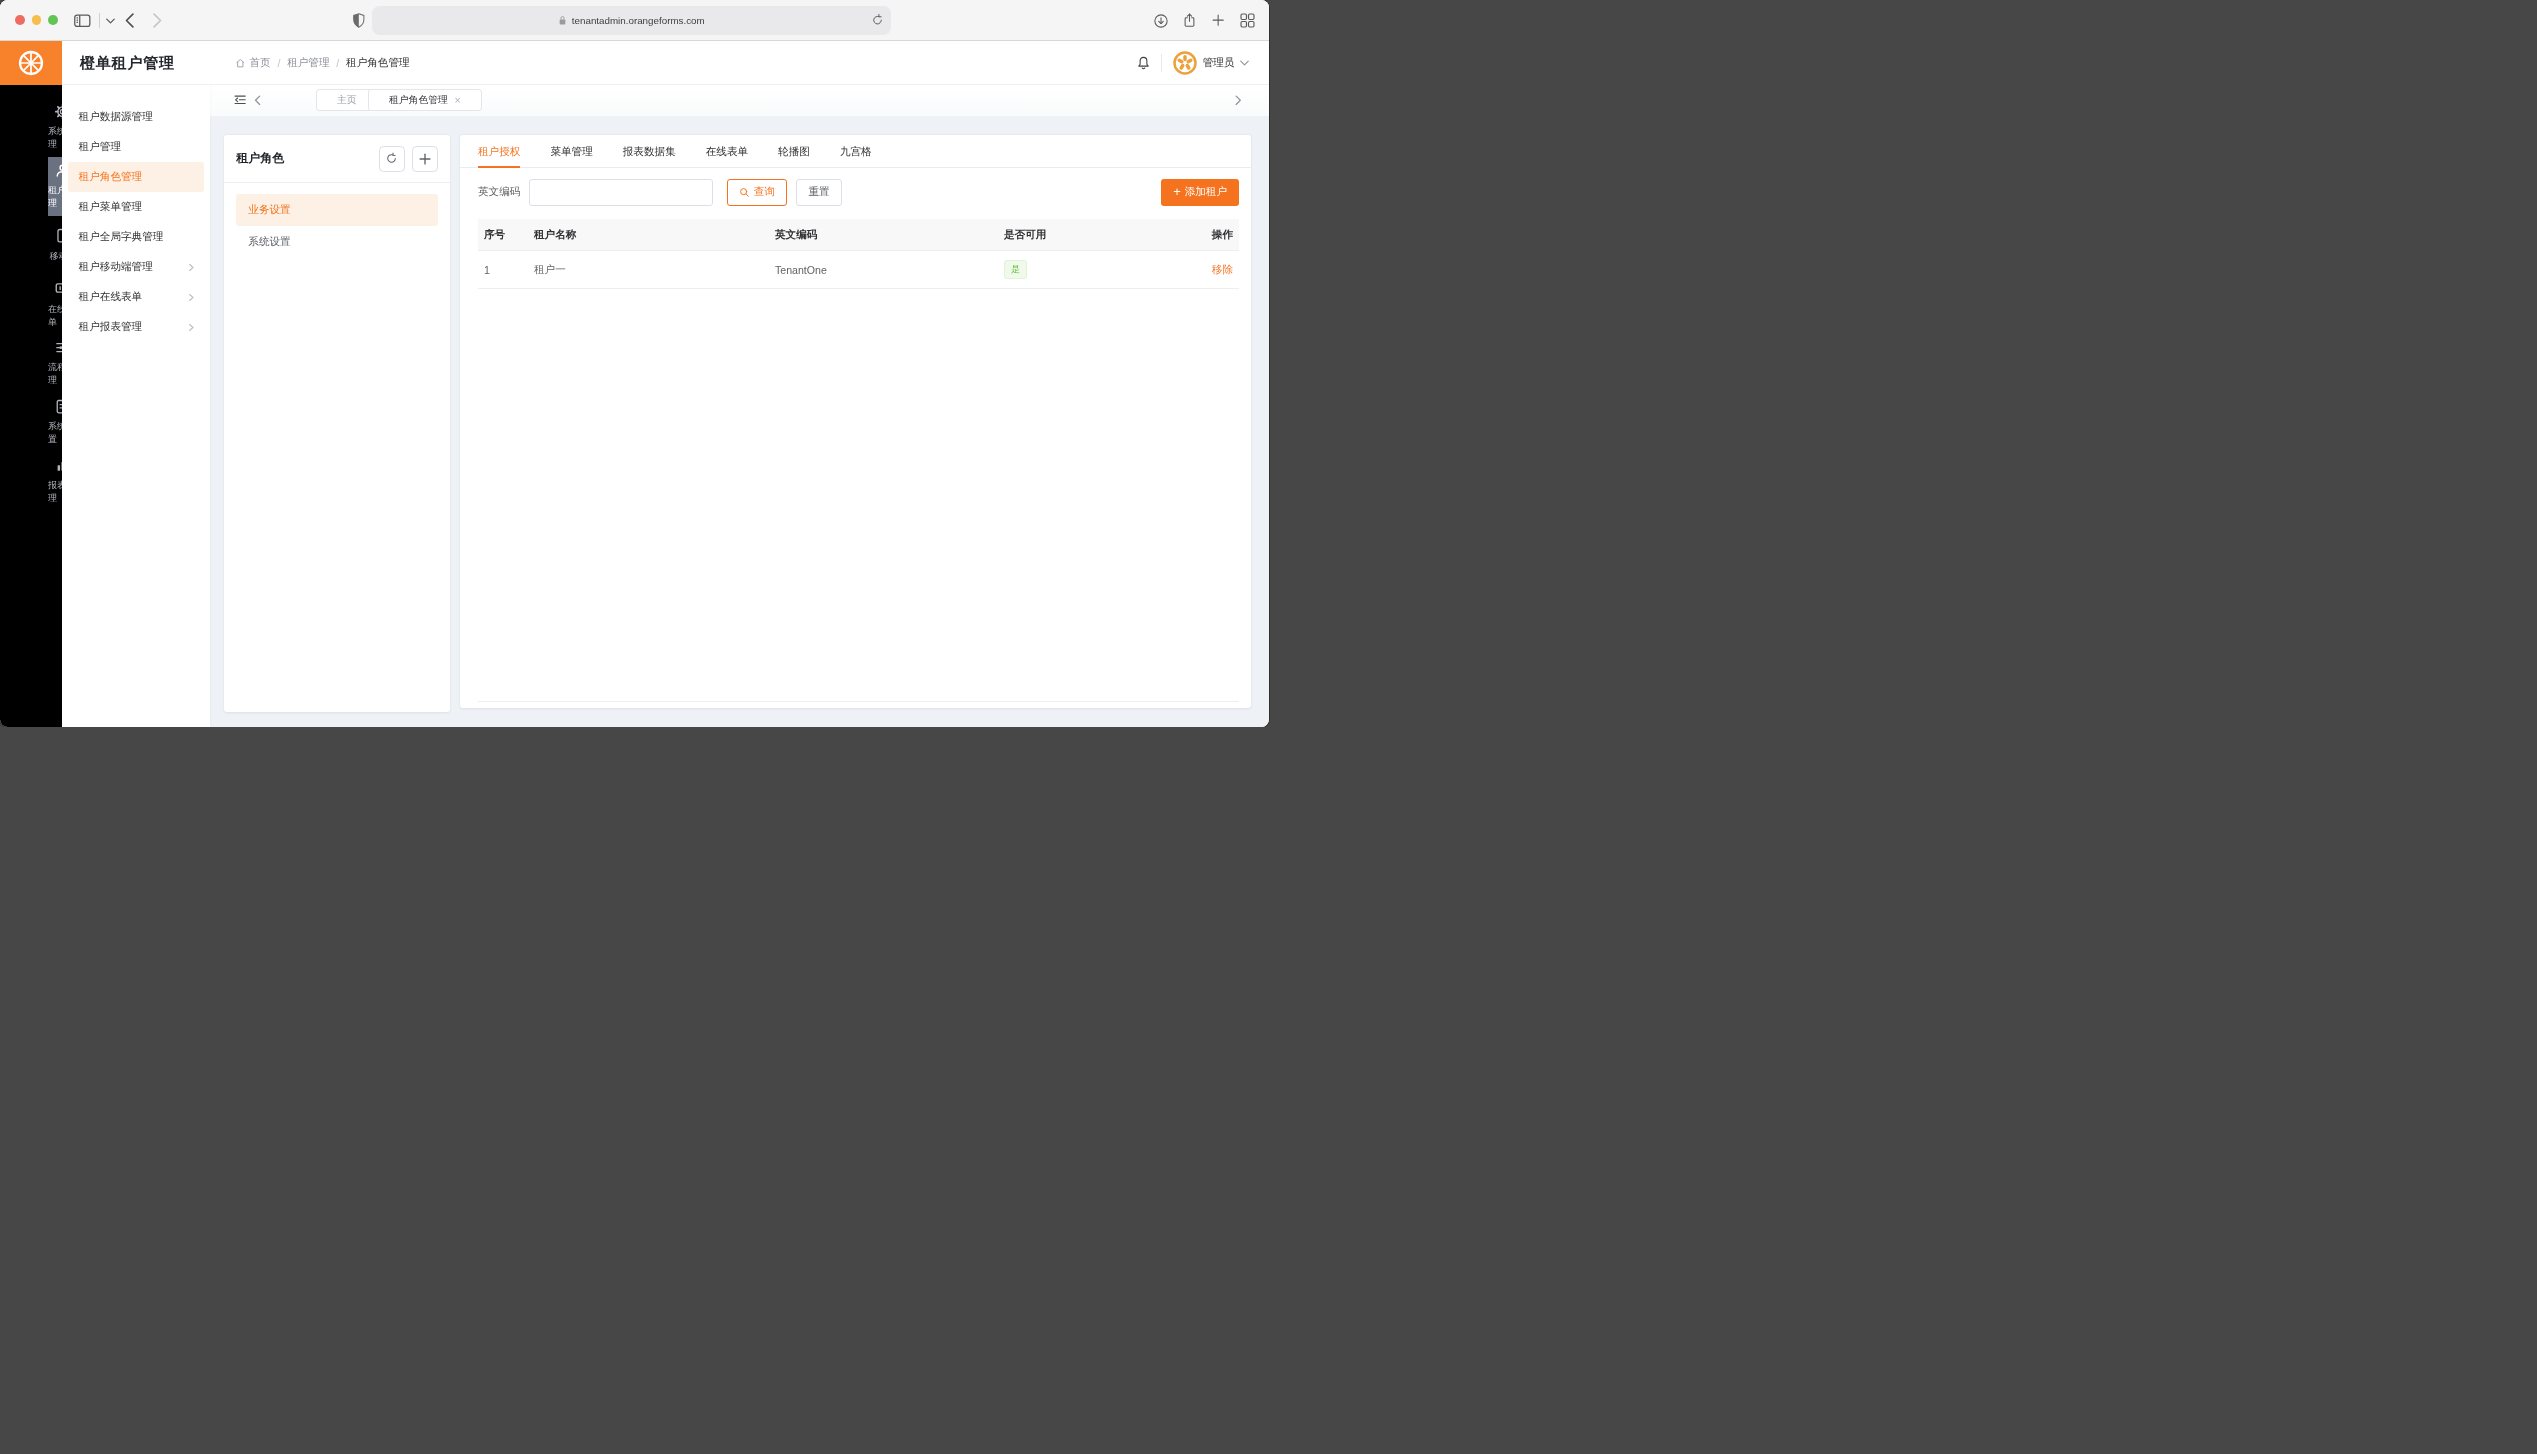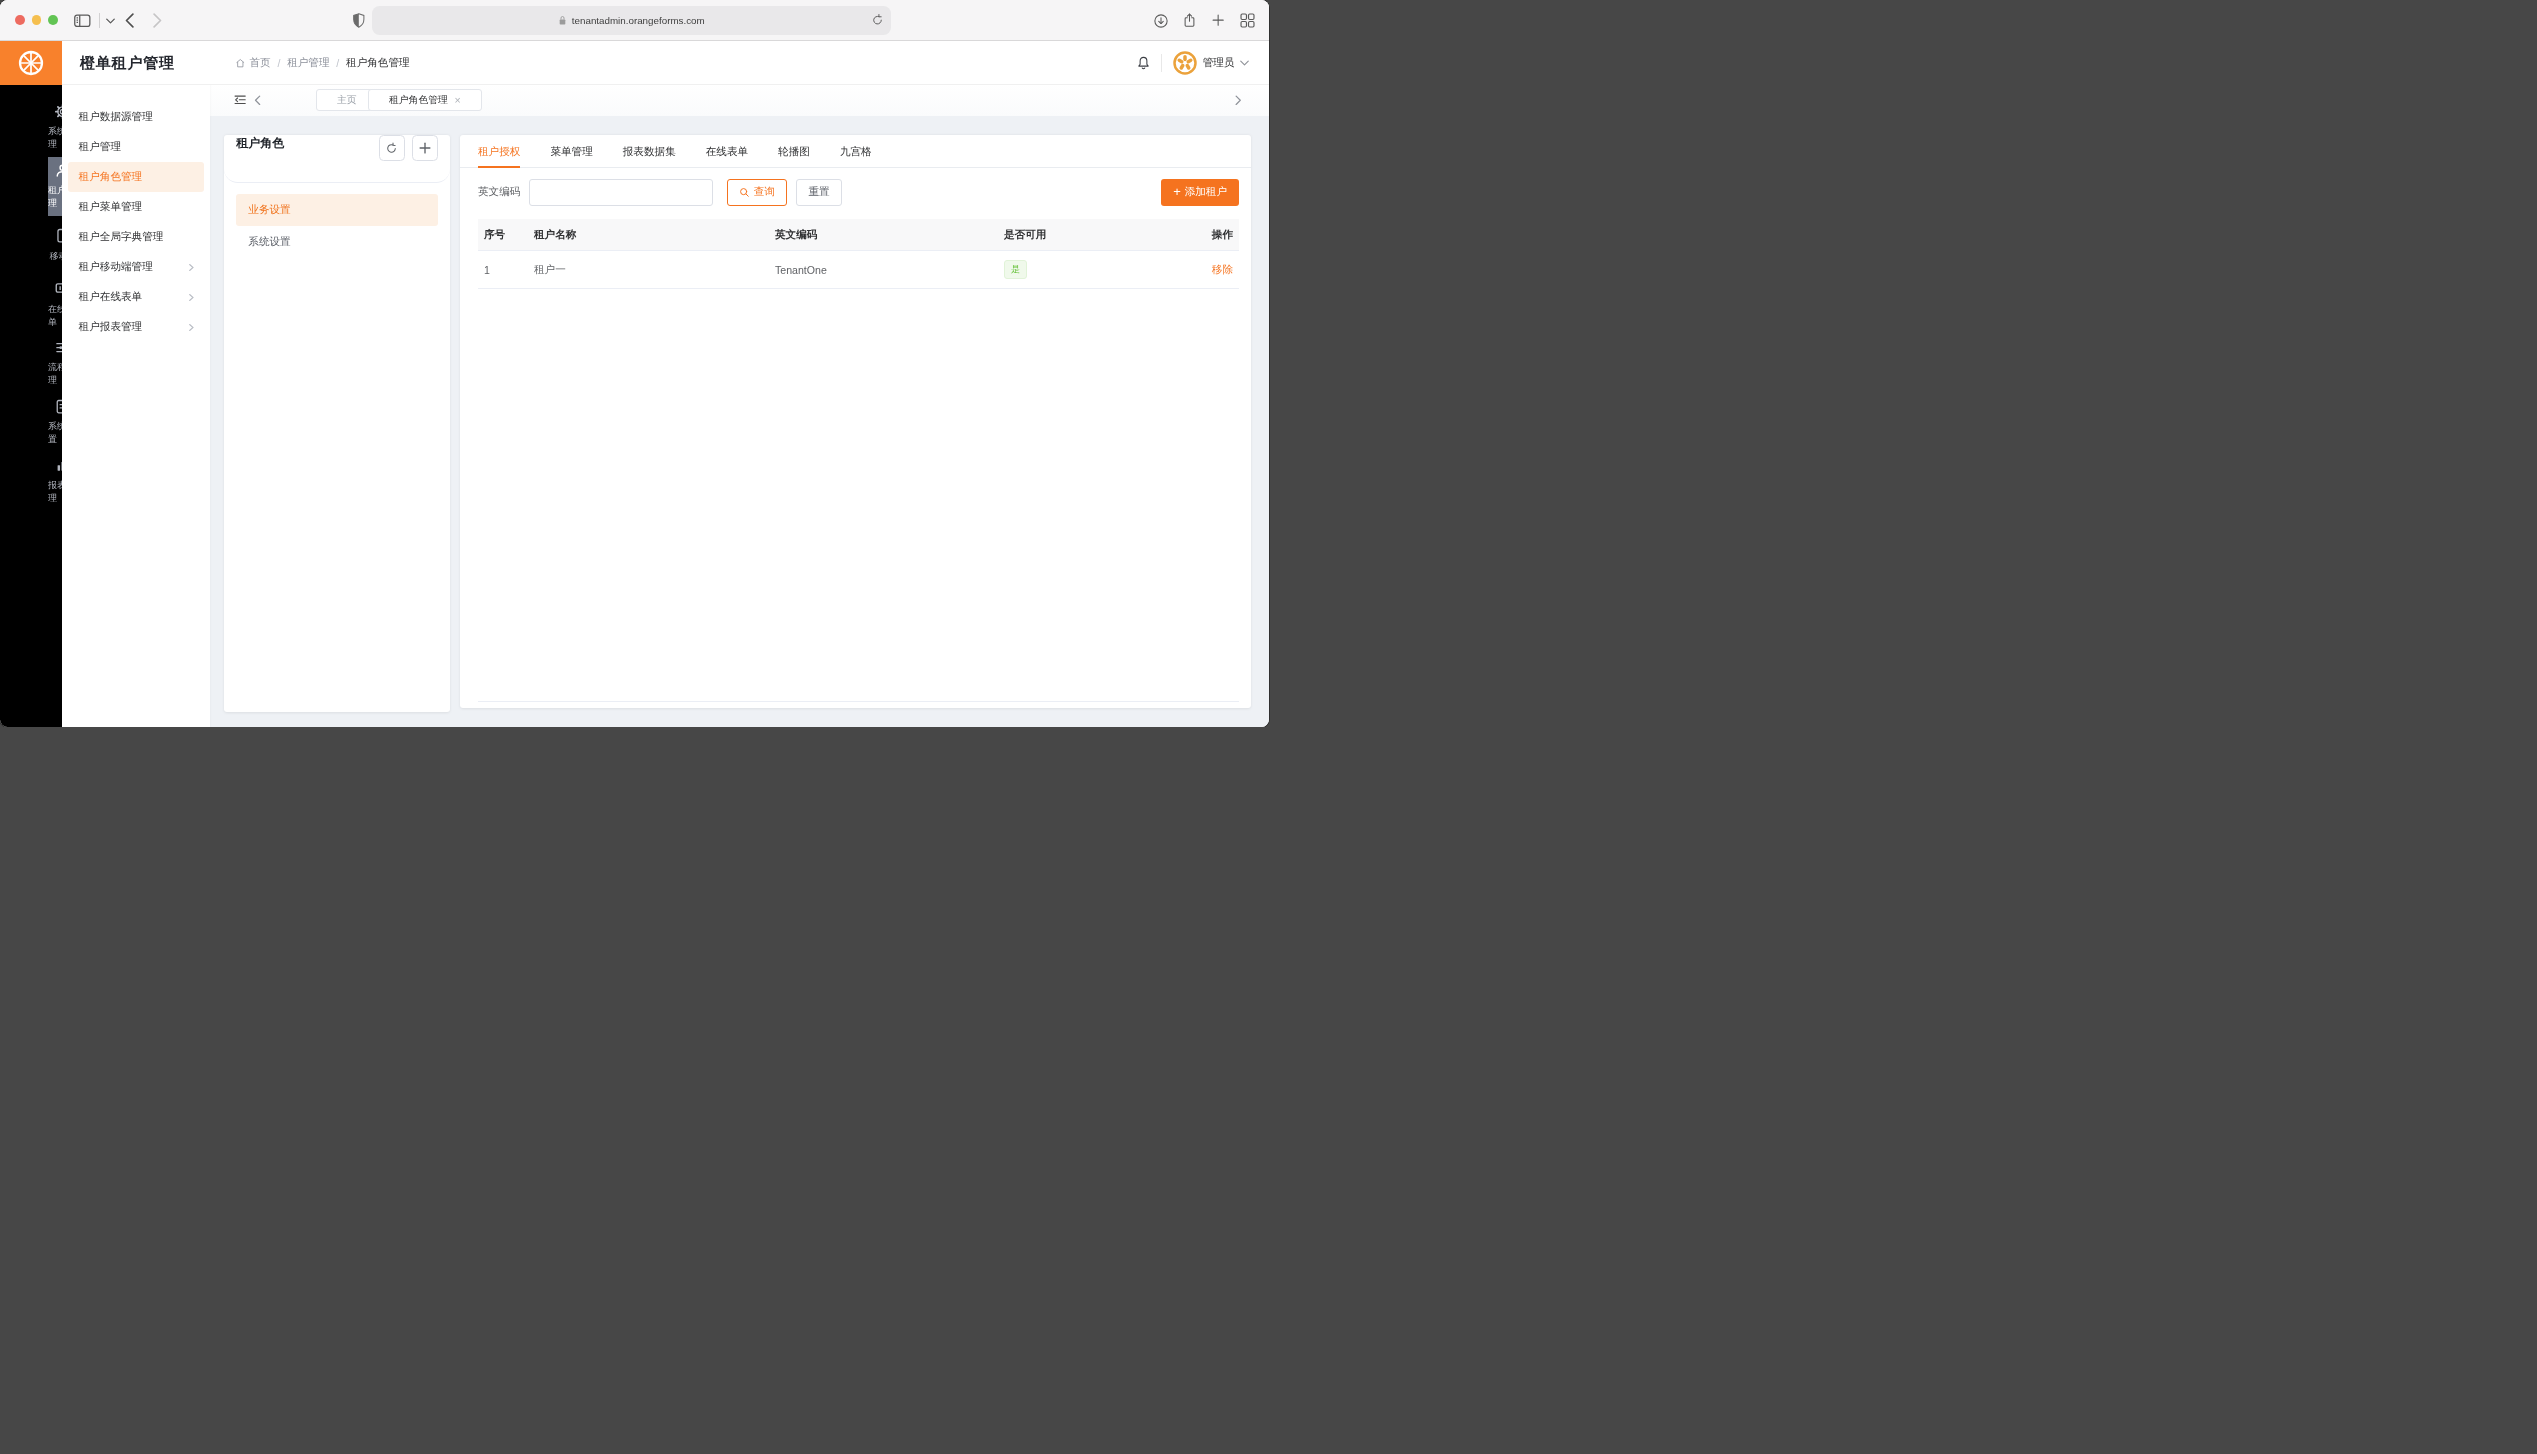--- a/index.html
+++ b/index.html
@@ -53,21 +53,21 @@
   .ts-chev-left{position:absolute;left:44px;color:#8f939a;}
   .ts-chev-right{position:absolute;right:27px;color:#8f939a;}
   .page-tab{position:absolute;top:5.3px;height:22px;display:flex;align-items:center;background:#fff;
             border:0.8px solid #e3e6eb;border-radius:3px;padding:0 20px;font-size:9.8px;color:#9aa0a8;cursor:pointer;margin-left:48px;}
   .page-tab.t1{left:58px;}
   .page-tab.t2{left:110px;color:#303133;}
   .tab-close{margin-left:6.8px;color:#aeb2b8;font-size:10.6px;line-height:1;}
 
   .card{position:absolute;background:#fff;border-radius:3px;box-shadow:0 0.8px 3px rgba(0,0,0,.08);}
   .left-card{left:14.3px;top:51px;width:226px;height:577px;}
-  .lc-head{height:48px;display:flex;justify-content:space-between;padding:0 12px;border-bottom:0.8px solid #ebeef5;border-radius:14px;}
+  .lc-head{height:48px;display:flex;align-items:center;justify-content:space-between;padding:0 12px;border-bottom:0.8px solid #ebeef5;}
   .lc-title{font-size:12px;font-weight:bold;color:#1f2329;}
   .lc-btns{display:flex;gap:7.5px;}
   .icon-btn{width:26px;height:26px;border:0.8px solid #dcdfe6;border-radius:4.5px;background:#fff;display:flex;
             align-items:center;justify-content:center;color:#5f6368;cursor:pointer;font-size:13.6px;padding:0;}
   .lc-list{padding:10.6px 12px 0 12px;}
   .role-item{height:27px;display:flex;align-items:center;padding:16px 12px;border-radius:3px;font-size:10.6px;color:#5a5e66;cursor:pointer;}
   .role-item.active{background:#fdf0e4;color:#f0731d;}
 
   .right-card{left:250px;top:51px;width:791px;height:573px;}
   .ctabs{height:33px;display:flex;gap:30px;padding:0 18px;border-bottom:0.8px solid #e9ecf0;}

